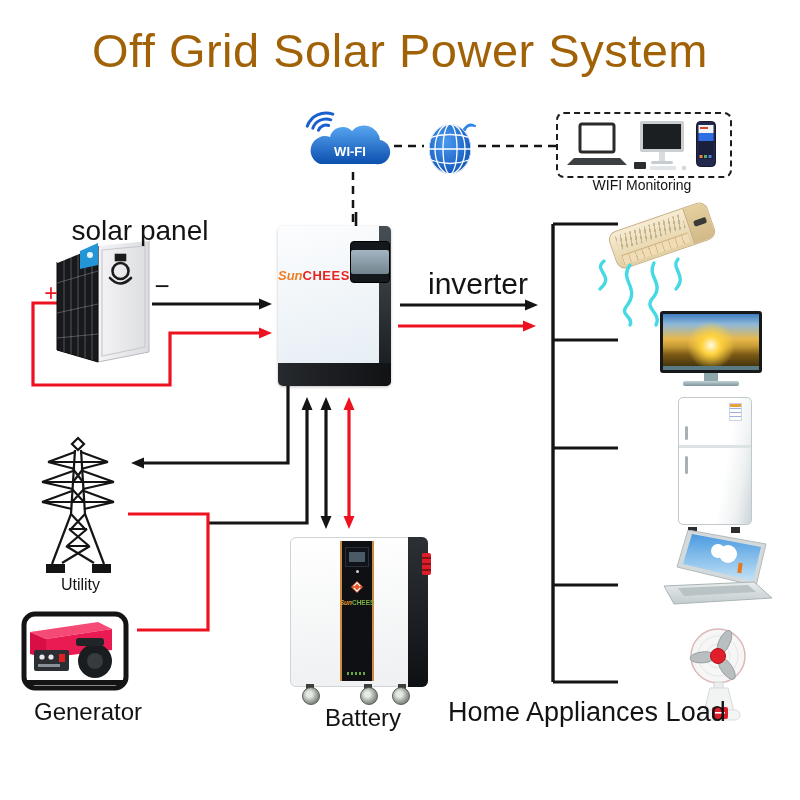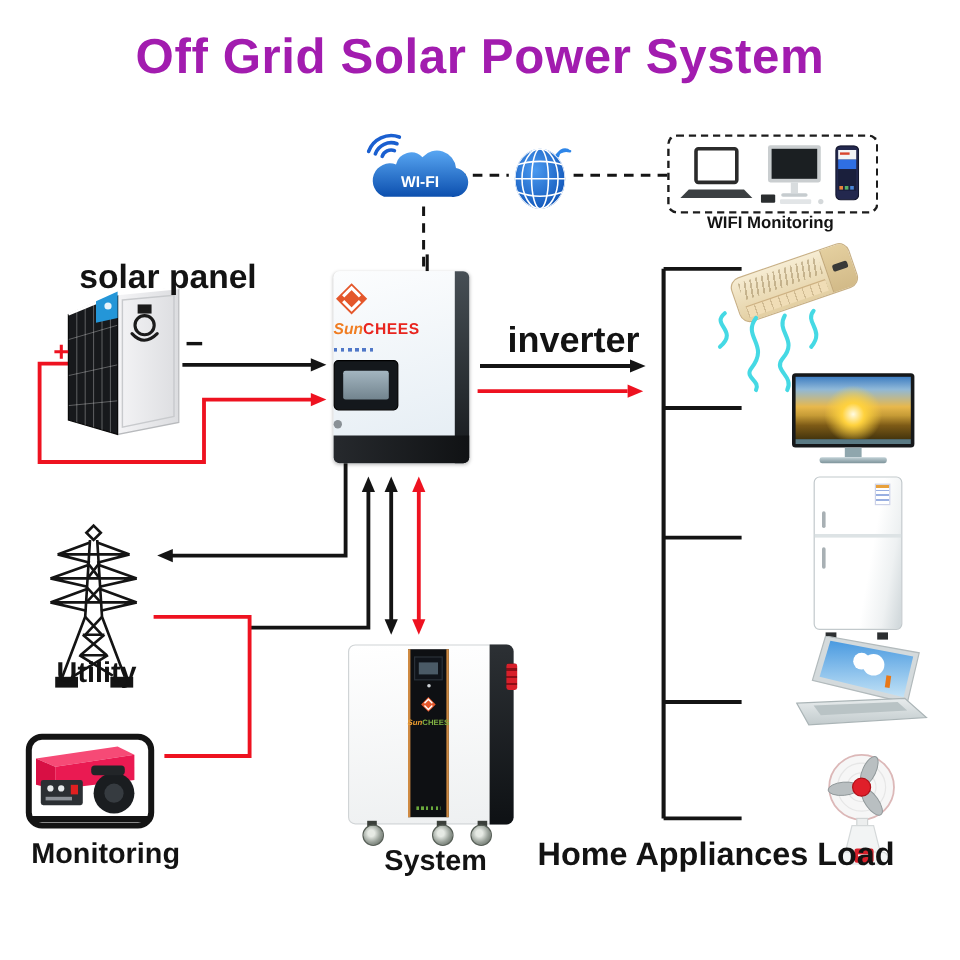--- a/index.html
+++ b/index.html
@@ -1,41 +1,41 @@
 <!DOCTYPE html>
 <html><head>
 <meta charset="utf-8">
 <style>
   html,body{margin:0;padding:0;background:#fff;}
   #canvas{position:relative;width:800px;height:800px;background:#ffffff;overflow:hidden;
           font-family:"Liberation Sans",sans-serif;color:#131313;}
   .abs{position:absolute;}
-  .lbl{position:absolute;font-weight:700;color:#131313;text-align:center;line-height:1.05;white-space:nowrap;}
-  #title{left:0;right:0;top:26px;font-size:41px;font-weight:700;letter-spacing:.5px;color:#a21caf;}
+  .lbl{position:absolute;font-weight:400;color:#131313;text-align:center;line-height:1.05;white-space:nowrap;}
+  #title{left:0;right:0;top:26px;font-size:47px;font-weight:400;letter-spacing:.5px;color:#a16207;}
   #lbl-solar{left:40px;width:200px;top:216px;font-size:28px;}
   #lbl-plus{left:38px;top:281px;width:26px;font-size:23px;color:#ee1220;}
   #lbl-minus{left:148px;top:273px;width:28px;font-size:26px;}
   #lbl-inverter{left:398px;width:160px;top:268px;font-size:30px;}
   #lbl-wifimon{left:552px;width:180px;top:178px;font-size:14px;}
-  #lbl-utility{left:18px;width:125px;top:548px;font-size:24px;}
+  #lbl-utility{left:18px;width:125px;top:577px;font-size:16px;}
   #lbl-generator{left:10px;width:156px;top:699px;font-size:24px;}
   #lbl-battery{left:295px;width:136px;top:705px;font-size:24px;}
   #lbl-load{left:448px;width:260px;top:698px;font-size:27px;}
 
   
   #monitor-box{left:556px;top:112px;width:172px;height:62px;border:2.5px dashed #1c1c1c;border-radius:8px;}
 
   
   #inverter{left:278px;top:226px;width:113px;height:160px;border-radius:5px;
             background:linear-gradient(165deg,#fcfdfe,#e3ecf3);box-shadow:0 1px 3px rgba(0,0,0,.25);}
   #inverter .side{position:absolute;top:0;right:0;bottom:0;width:12px;border-radius:0 5px 5px 0;
             background:linear-gradient(#474f55,#15181b);}
   #inverter .foot{position:absolute;left:0;right:0;bottom:0;height:23px;border-radius:0 0 5px 5px;
             background:linear-gradient(90deg,#26292d,#101214);}
-  #inverter .col{position:absolute;left:0;top:8px;width:101px;display:flex;flex-direction:column;align-items:flex-start;}
+  #inverter .col{position:absolute;left:0;top:8px;width:101px;display:flex;flex-direction:row;align-items:flex-end;}
   .brand{font-size:13px;font-weight:700;margin-top:2px;}
   .brand .sun{color:#f07d22;font-style:italic;}
   .brand .chees{color:#e8251f;letter-spacing:.5px;}
   .dotsrow{width:34px;height:3px;margin-top:9px;
            background:repeating-linear-gradient(90deg,#5078c8 0 3px,transparent 3px 6px);}
   #inverter .scr{margin-top:7px;width:52px;height:40px;background:#14181c;border-radius:4px;border:1px solid #000;
                  display:flex;align-items:center;justify-content:center;}
   #inverter .scr .in{width:38px;height:24px;border-radius:2px;background:linear-gradient(#a3b5c0,#72848e);}
   #inverter .btn{margin-top:8px;width:7px;height:7px;border-radius:50%;background:#8a9196;}
 
@@ -285,21 +285,21 @@
     <rect x="18" y="44" width="35" height="21" rx="2" fill="#2b2f33"></rect>
     <circle cx="26" cy="51" r="2.6" fill="#e8eaec"></circle>
     <circle cx="35" cy="51" r="2.6" fill="#e8eaec"></circle>
     <rect x="43" y="48" width="6" height="8" fill="#e02020"></rect>
     <rect x="22" y="58" width="22" height="3" fill="#8b9096"></rect>
     <circle cx="79" cy="55" r="17" fill="#1a1d20"></circle>
     <circle cx="79" cy="55" r="8" fill="#363b40"></circle>
     <rect x="60" y="32" width="28" height="8" rx="3" fill="#222528"></rect>
     <rect x="10" y="74" width="100" height="5" fill="#141414"></rect>
   </svg>
-  <div id="lbl-generator" class="lbl">Monitoring</div>
+  <div id="lbl-generator" class="lbl">Generator</div>
 
   <div id="battery" class="abs">
     <div class="body"></div>
     <div class="side"></div>
     <div class="plug"></div>
     <div class="stripe">
       <div class="bscr">
           <div class="in"></div>
         </div>
       <div class="bdot"></div>
@@ -310,21 +310,21 @@
       <div class="bbrand"><span class="sun">Sun</span><span class="chees">CHEES</span></div>
       <div class="gline"></div>
     </div>
     <div class="wheelmount" style="left:16px"></div>
     <div class="wheel" style="left:12px"></div>
     <div class="wheelmount" style="left:74px"></div>
     <div class="wheel" style="left:70px"></div>
     <div class="wheelmount" style="right:22px"></div>
     <div class="wheel" style="right:18px"></div>
   </div>
-  <div id="lbl-battery" class="lbl">System</div>
+  <div id="lbl-battery" class="lbl">Battery</div>
 
   <div id="ac-unit" class="abs">
     <div id="ac-body">
       <div class="vents"></div>
       <div class="flap"></div>
       <div class="cap">
           <div class="slot"></div>
         </div>
     </div>
   </div>

